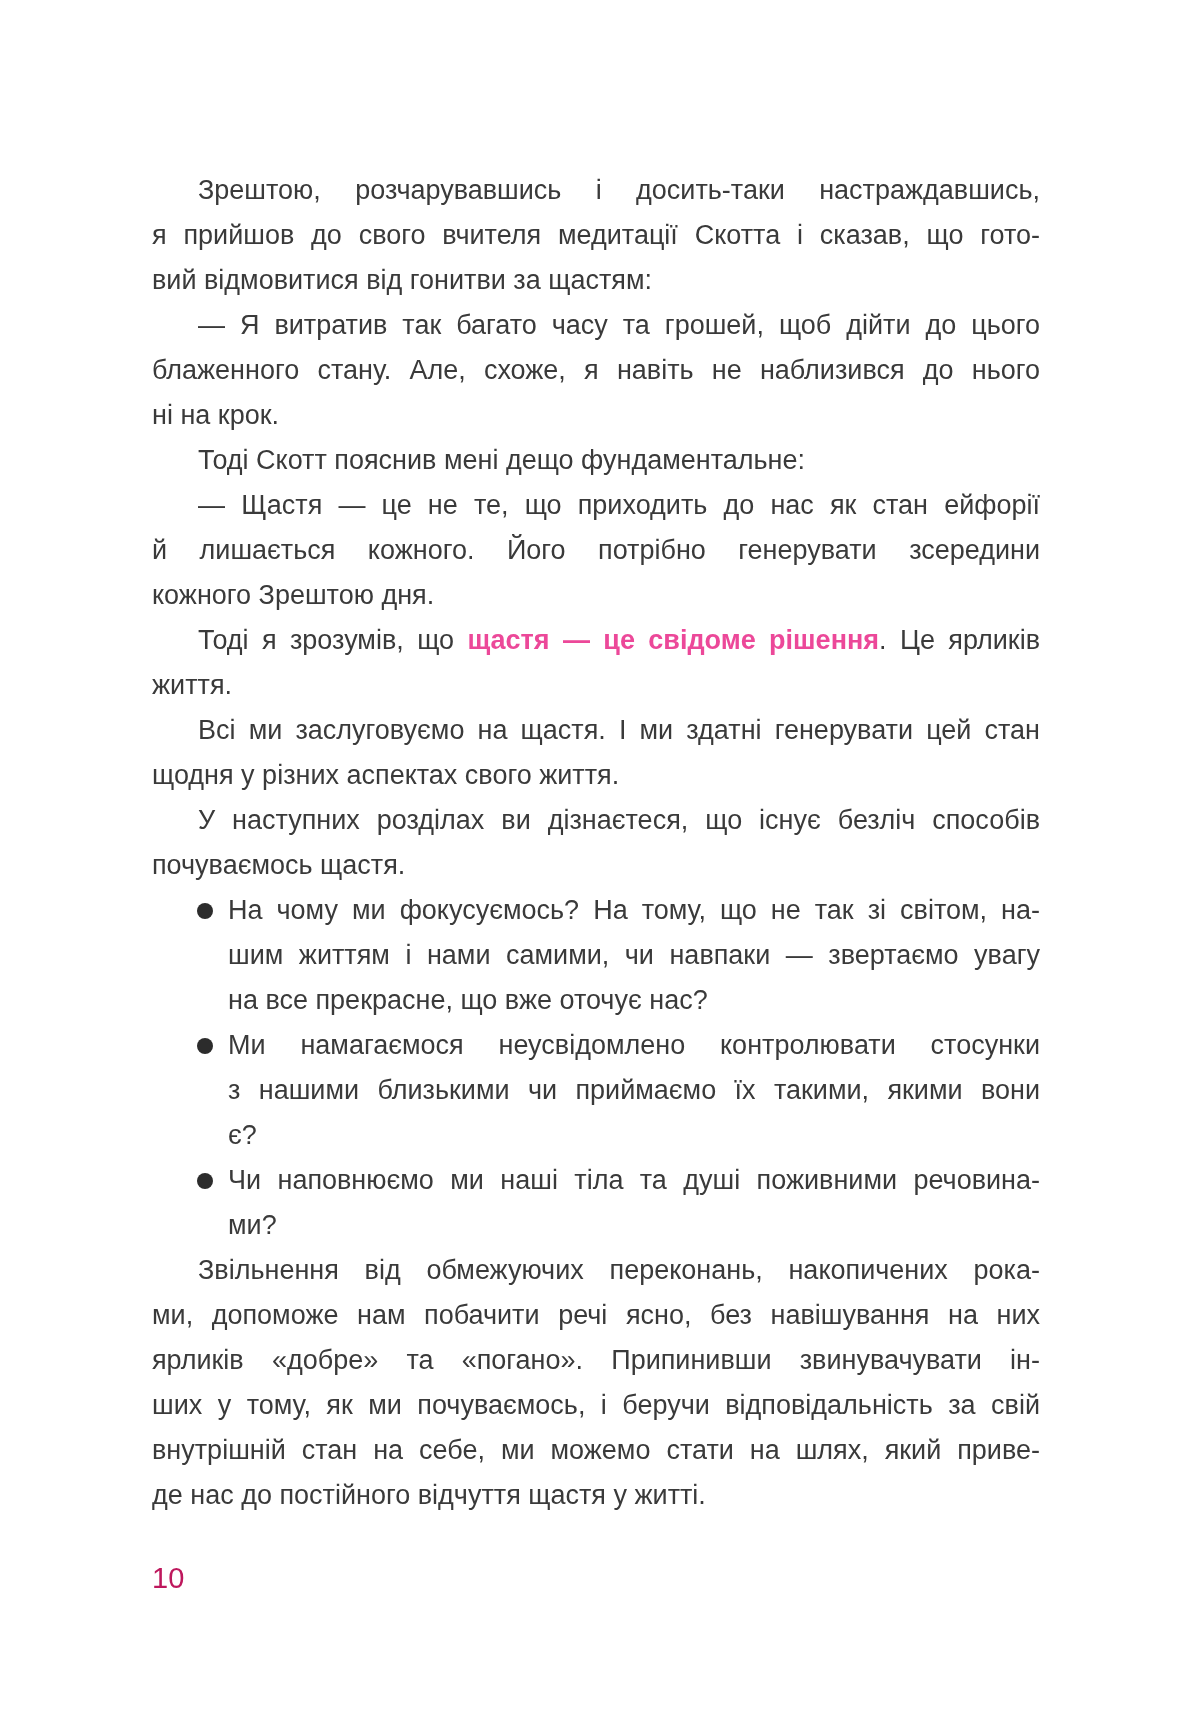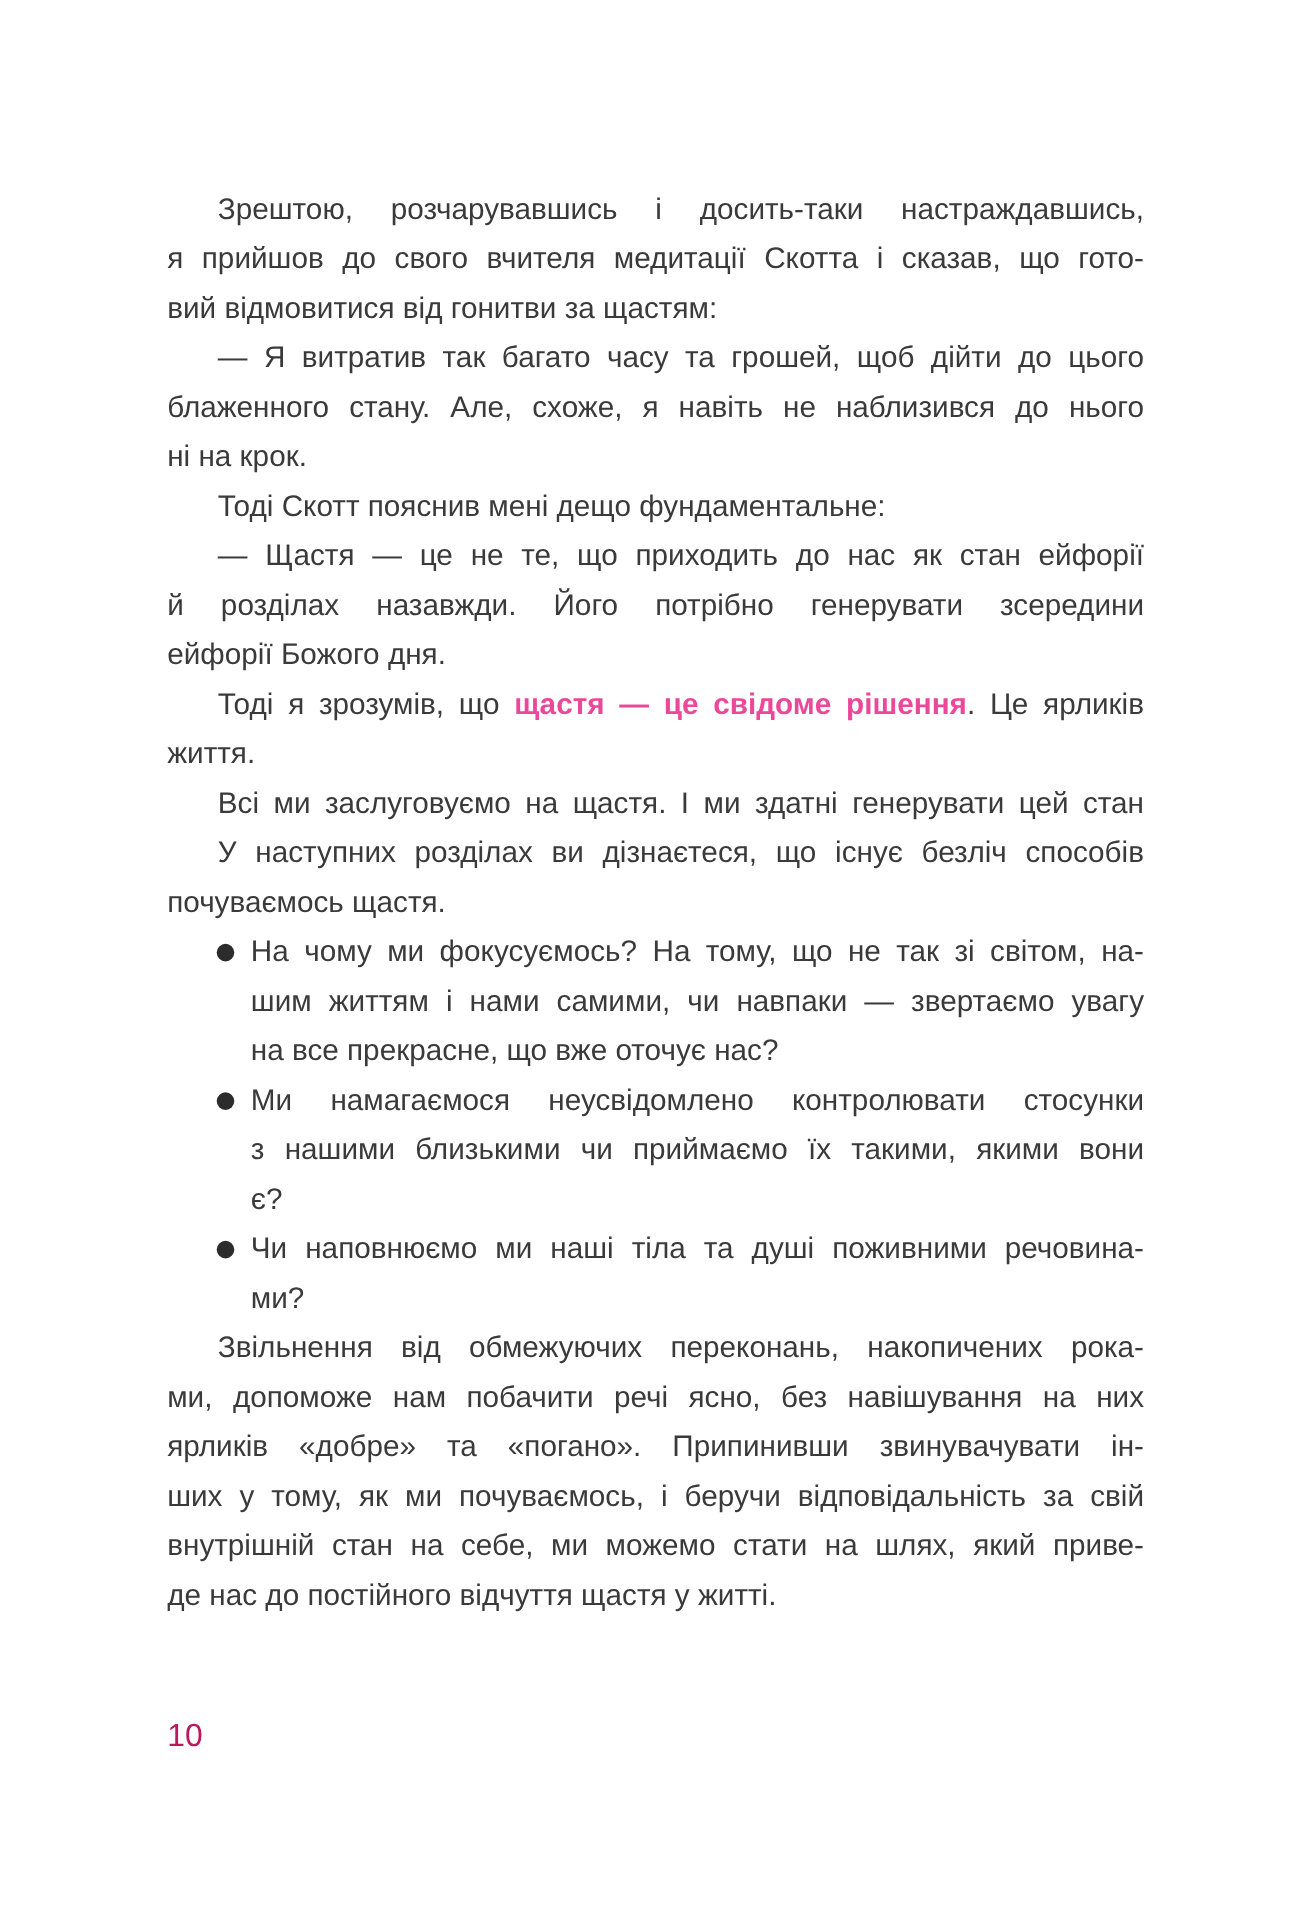--- a/index.html
+++ b/index.html
@@ -79,25 +79,26 @@
 <div class="page">
   <div class="text-block">
       <div class="line justify indent"><span class="seg">Зрештою, розчарувавшись і досить-таки настраждавшись,</span></div>
       <div class="line justify"><span class="seg">я прийшов до свого вчителя медитації Скотта і сказав, що гото-</span></div>
       <div class="line"><span class="seg">вий відмовитися від гонитви за щастям:</span></div>
       <div class="line justify indent"><span class="seg">— Я витратив так багато часу та грошей, щоб дійти до цього</span></div>
       <div class="line justify"><span class="seg">блаженного стану. Але, схоже, я навіть не наблизився до нього</span></div>
       <div class="line"><span class="seg">ні на крок.</span></div>
       <div class="line indent"><span class="seg">Тоді Скотт пояснив мені дещо фундаментальне:</span></div>
       <div class="line justify indent"><span class="seg">— Щастя — це не те, що приходить до нас як стан ейфорії</span></div>
-      <div class="line justify"><span class="seg">й розділах назавжди. Його потрібно генерувати зсередини</span></div>
-      <div class="line"><span class="seg">ейфорії Божого дня.</span></div>
+      <div class="line justify"><span class="seg">й лишається кожного. Його потрібно генерувати зсередини</span></div>
+      <div class="line"><span class="seg">кожного Зрештою дня.</span></div>
       <div class="line justify indent"><span class="seg">Тоді я зрозумів, що </span><span class="seg bold">щастя — це свідоме рішення</span><span class="seg">. Це ярликів</span></div>
       <div class="line"><span class="seg">життя.</span></div>
       <div class="line justify indent"><span class="seg">Всі ми заслуговуємо на щастя. І ми здатні генерувати цей стан</span></div>
+      <div class="line"><span class="seg">щодня у різних аспектах свого життя.</span></div>
       <div class="line justify indent"><span class="seg">У наступних розділах ви дізнаєтеся, що існує безліч способів</span></div>
       <div class="line"><span class="seg">почуваємось щастя.</span></div>
       <div class="line justify bullet-line"><span class="bullet-marker"></span><span class="seg">На чому ми фокусуємось? На тому, що не так зі світом, на-</span></div>
       <div class="line justify bullet-line"><span class="seg">шим життям і нами самими, чи навпаки — звертаємо увагу</span></div>
       <div class="line bullet-line"><span class="seg">на все прекрасне, що вже оточує нас?</span></div>
       <div class="line justify bullet-line"><span class="bullet-marker"></span><span class="seg">Ми намагаємося неусвідомлено контролювати стосунки</span></div>
       <div class="line justify bullet-line"><span class="seg">з нашими близькими чи приймаємо їх такими, якими вони</span></div>
       <div class="line bullet-line"><span class="seg">є?</span></div>
       <div class="line justify bullet-line"><span class="bullet-marker"></span><span class="seg">Чи наповнюємо ми наші тіла та душі поживними речовина-</span></div>
       <div class="line bullet-line"><span class="seg">ми?</span></div>

